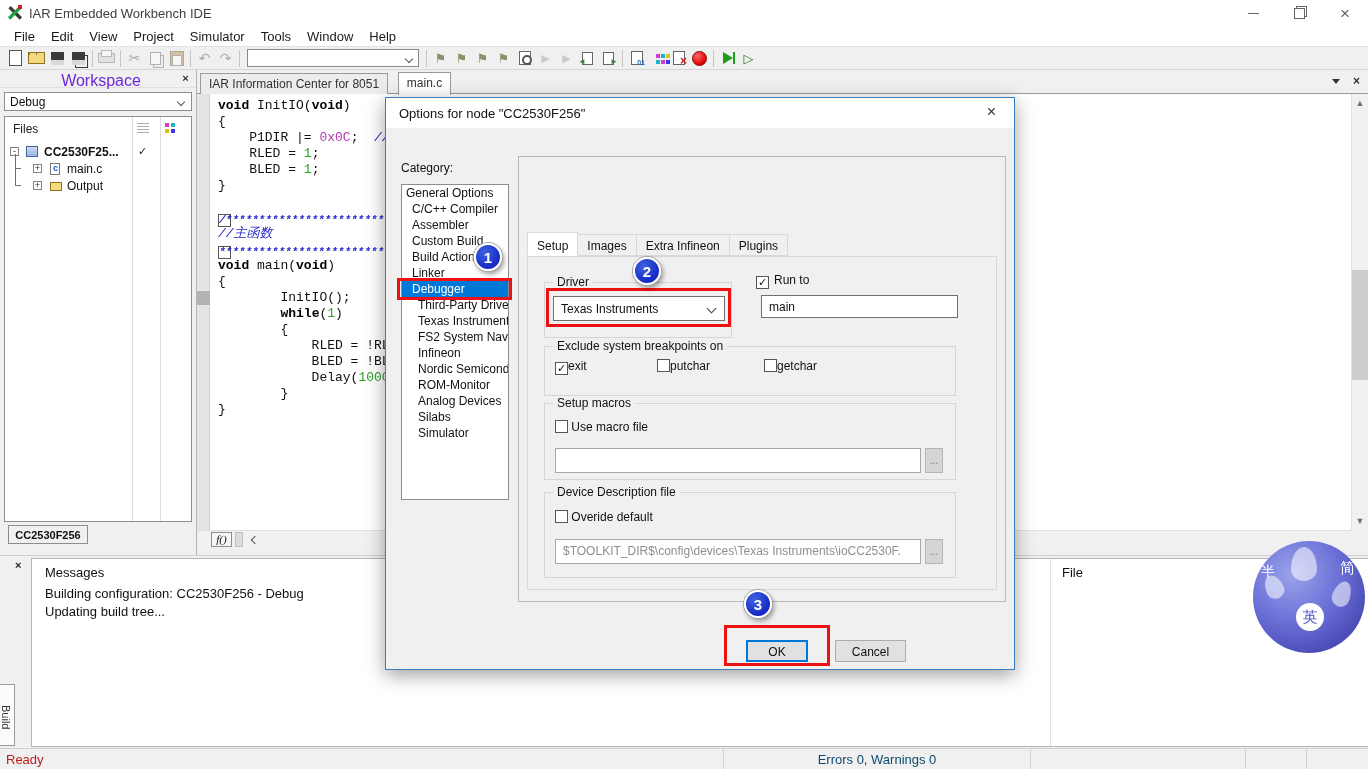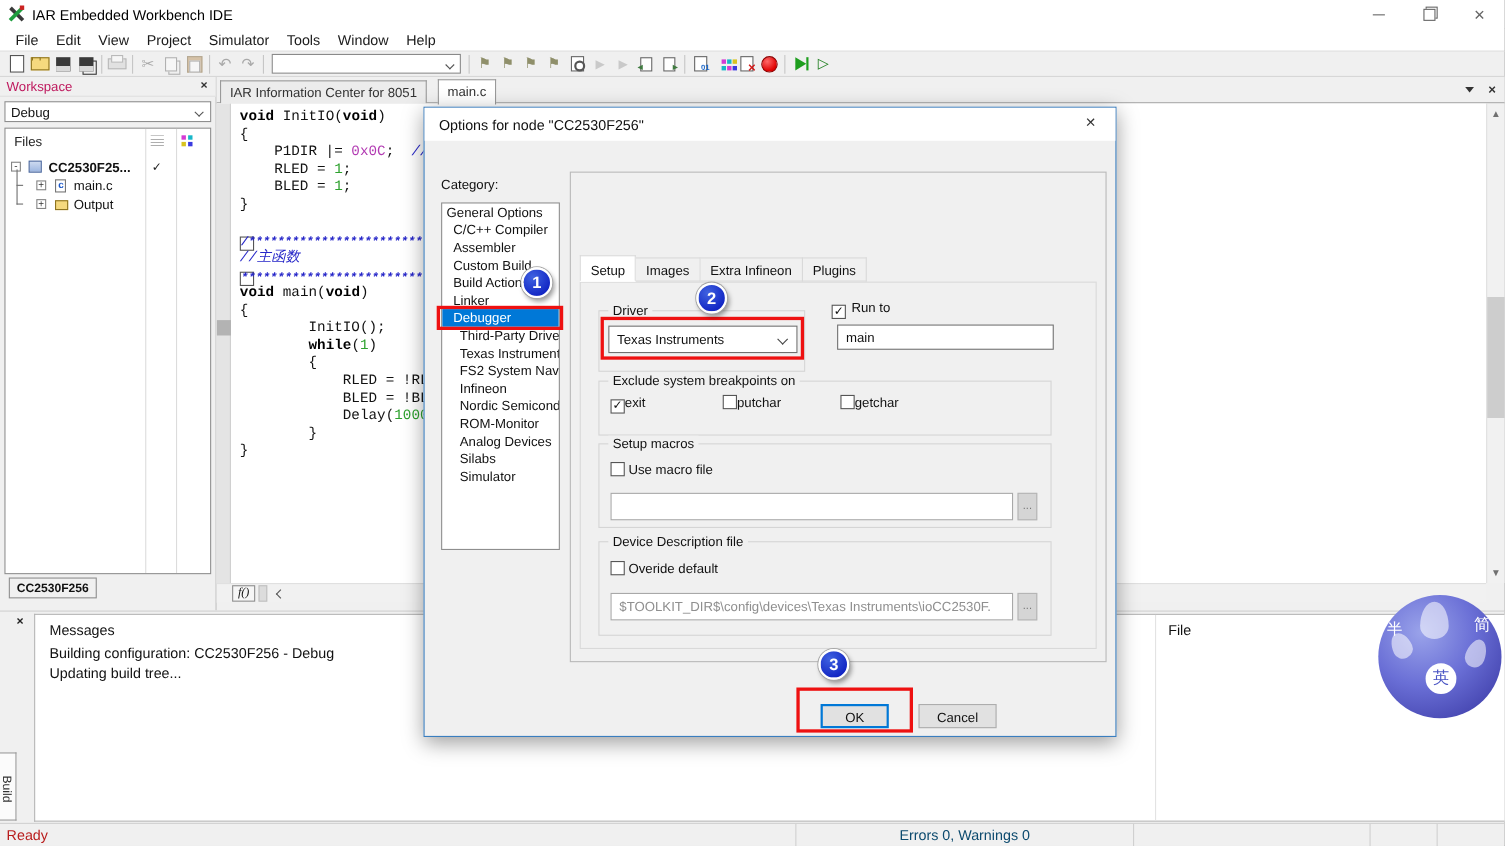--- a/index.html
+++ b/index.html
@@ -3,21 +3,21 @@
 <meta charset="utf-8">
 <style>
   html,body{margin:0;padding:0;background:#222;}
   *{box-sizing:border-box;}
   .screen{position:relative;width:1368px;height:769px;background:#fff;overflow:hidden;
     font-family:"Liberation Sans","DejaVu Sans",sans-serif;font-size:12px;color:#111;}
 
   
   .titlebar{position:absolute;left:0;top:0;width:1368px;height:26px;background:#fff;display:flex;align-items:center;}
   .app-icon{width:18px;height:18px;margin:0 5px 0 6px;position:relative;}
-  .title-text{color:#000000;font-size:13px;}
+  .title-text{color:#404040;font-size:13px;}
   .win-controls{position:absolute;right:0;top:0;height:26px;display:flex;}
   .wc{width:46px;height:26px;display:flex;align-items:center;justify-content:center;color:#666;}
   .wc-min::before{content:'';width:11px;border-top:1px solid #666;}
   .wc-max::before{content:'';width:9px;height:9px;border:1px solid #666;background:#fff;box-shadow:2px -2px 0 -1px #fff,2px -2px 0 0 #666;}
   .wc-close::before{content:'×';font-size:17px;line-height:1;}
 
   
   .menubar{position:absolute;left:0;top:26px;width:1368px;height:20px;background:#fff;display:flex;align-items:center;padding-left:6px;}
   .menu-item{padding:0 8px;font-size:13px;color:#1a1a1a;}
 
@@ -51,21 +51,21 @@
   .ic-make::before{content:'';width:4px;height:4px;background:#d43bd4;box-shadow:5px 0 0 #18b7c9,10px 0 0 #d8c320, 0 6px 0 #18b7c9, 5px 6px 0 #d43bd4, 10px 6px 0 #3a3ae0;margin-bottom:5px;}
   .ic-stop-build::before{content:'';width:10px;height:12px;background:#fff;border:1px solid #666;}
   .ic-stop-build::after{content:'×';position:absolute;right:2px;bottom:0;color:#d11a1a;font-weight:bold;font-size:12px;}
   .ic-toggle-breakpoint::before{content:'';width:13px;height:13px;border-radius:50%;background:radial-gradient(circle at 35% 30%,#ff6a6a,#e00000 70%);border:1px solid #8e0000;}
   .ic-download-and-debug::before{content:'';width:0;height:0;border-left:10px solid #1e9e1e;border-top:6px solid transparent;border-bottom:6px solid transparent;}
   .ic-download-and-debug::after{content:'';position:absolute;right:3px;top:4px;height:12px;border-left:2px solid #1e9e1e;}
   .ic-debug-without-downloading{color:#1e7e1e;font-size:13px;}
 
   
   .workspace{position:absolute;left:0;top:70px;width:197px;height:485px;background:#f0f0f0;border-right:1px solid #b5b5b5;}
-  .ws-header{position:absolute;left:0;top:0;width:100%;height:18px;background:#f0f0f0;border-bottom:1px solid #e0e0e0;font-size:12px;color:#be185d;padding:2px 0 0 6px;}
+  .ws-header{position:absolute;left:0;top:0;width:100%;height:18px;background:#f0f0f0;border-bottom:1px solid #e0e0e0;font-size:16px;color:#6d28d9;padding:2px 0 0 6px;text-align:center;}
   .ws-close{position:absolute;right:4px;top:2px;width:13px;height:13px;text-align:center;line-height:12px;font-weight:bold;font-size:11px;color:#333;}
   .ws-close::before{content:'×';}
   .ws-combo{position:absolute;left:4px;top:22px;width:188px;height:19px;background:#fff;border:1px solid #8e8e8e;font-size:12px;padding:2px 0 0 5px;}
   .ws-combo::after{content:'';position:absolute;right:7px;top:6px;width:5px;height:5px;border-right:1px solid #555;border-bottom:1px solid #555;transform:rotate(45deg);}
   .files-box{position:absolute;left:4px;top:46px;width:188px;height:406px;background:#fff;border:1px solid #8e8e8e;overflow:hidden;}
   .files-box::before{content:'';position:absolute;left:127px;top:0;bottom:0;border-left:1px solid #dcdcdc;}
   .files-box::after{content:'';position:absolute;left:155px;top:0;bottom:0;border-left:1px solid #dcdcdc;}
   .files-header{position:absolute;left:8px;top:5px;font-size:12px;color:#222;}
   .fh-icon1{position:absolute;left:132px;top:6px;width:12px;height:11px;background:repeating-linear-gradient(#9a9a9a 0 1px,transparent 1px 3px);opacity:.8;}
   .fh-icon2{position:absolute;left:160px;top:6px;width:4px;height:4px;background:#d43bd4;box-shadow:6px 0 0 #18b7c9,0 6px 0 #d8c320,6px 6px 0 #3a3ae0;}

